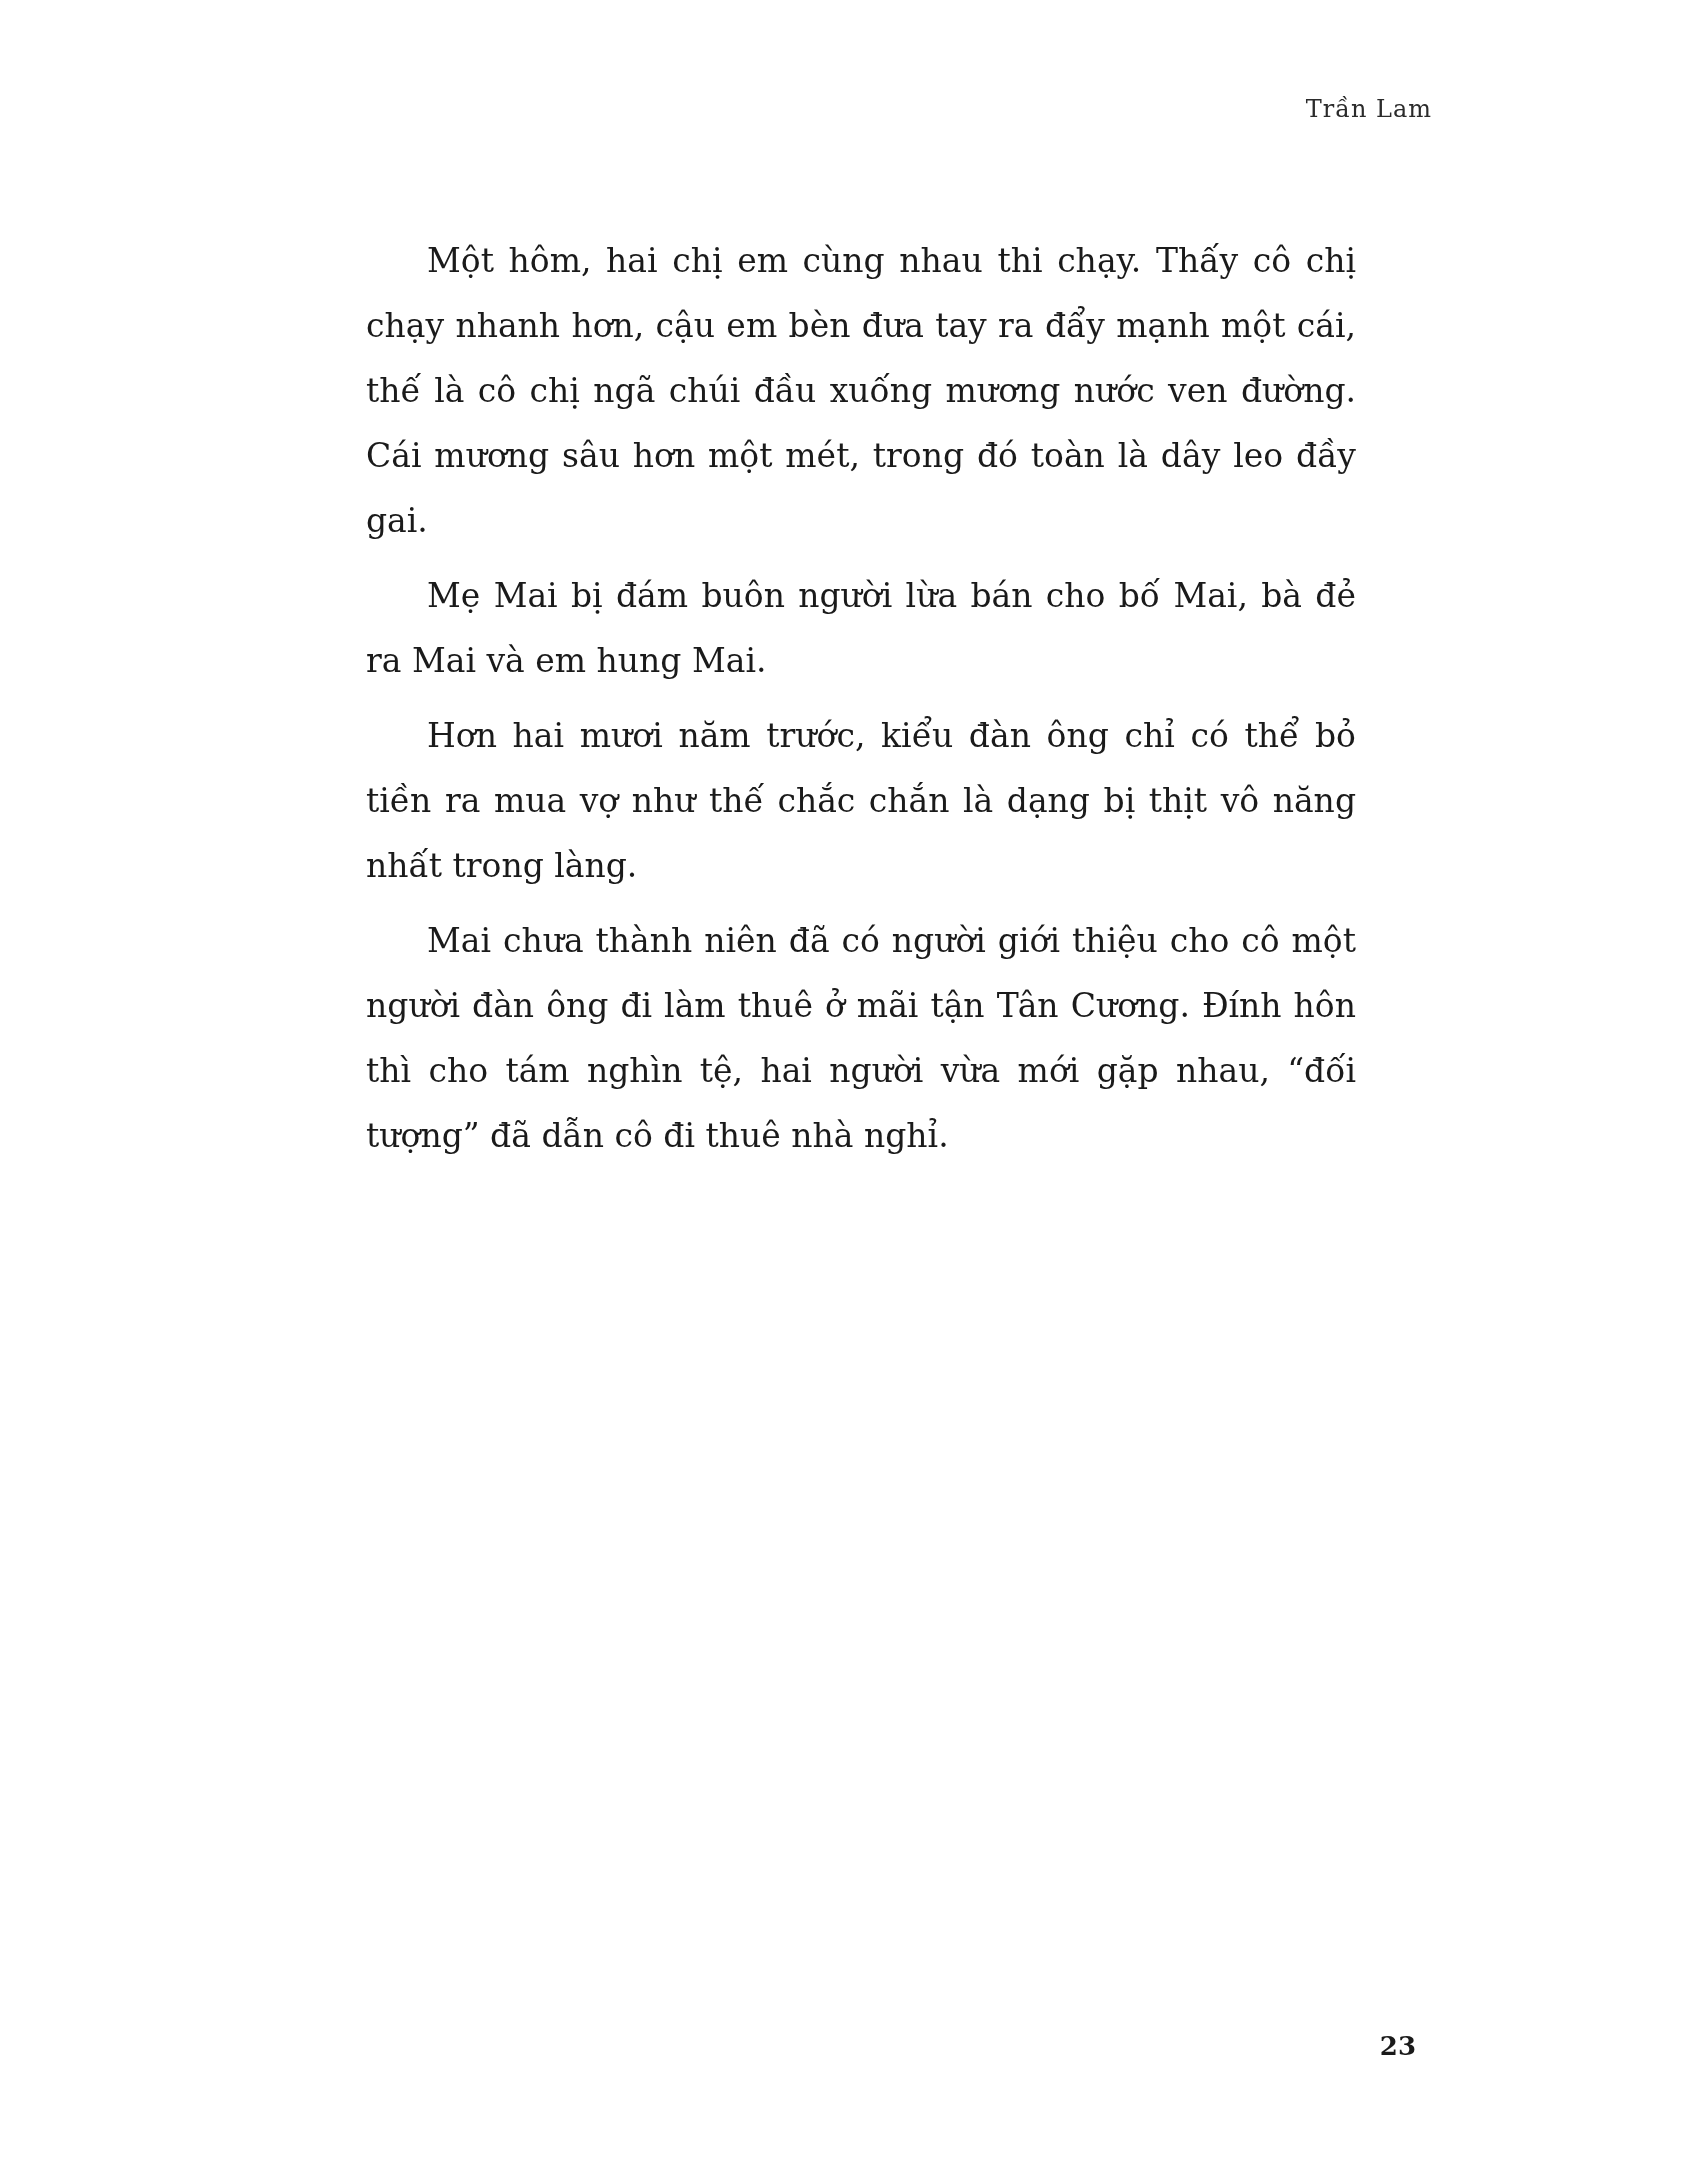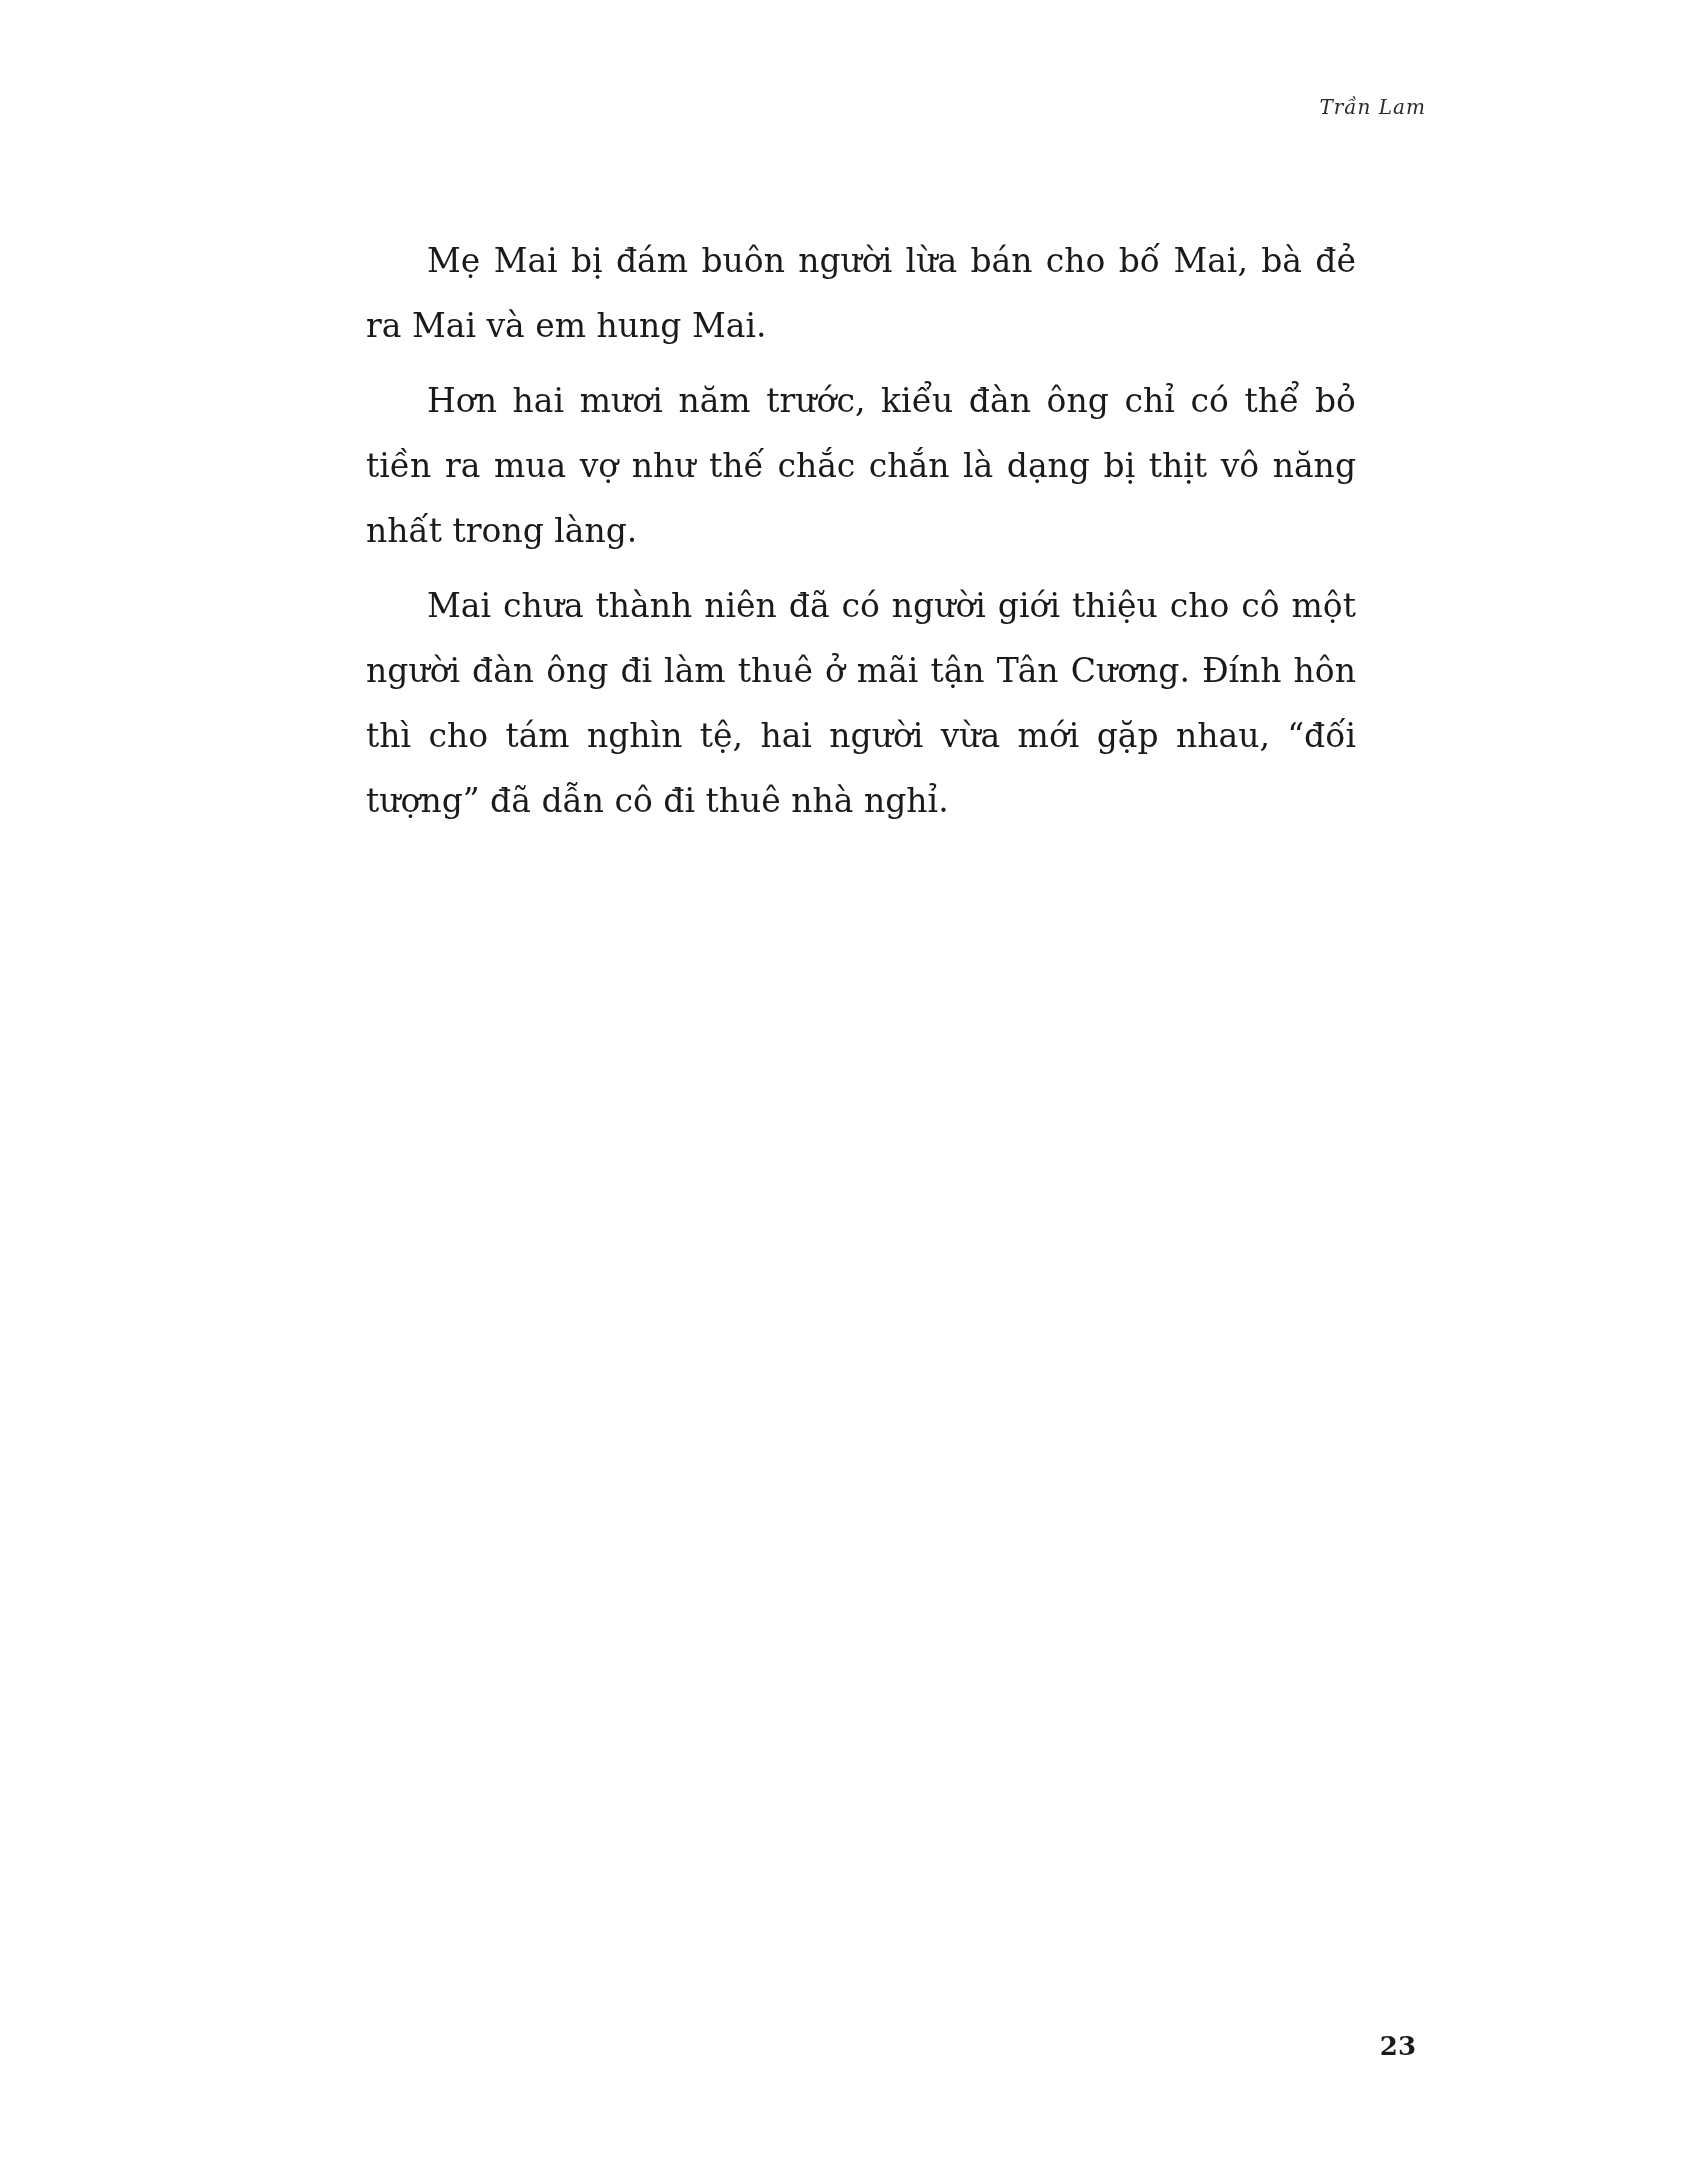--- a/index.html
+++ b/index.html
@@ -11,24 +11,23 @@
     position: relative;
     width: 1683px;
     height: 2178px;
     background: #ffffff;
     box-sizing: border-box;
     overflow: hidden;
   }
   .running-head {
     position: absolute;
     top: 95px;
-    right: 257px;
+    right: 251px;
     font-family: "DejaVu Serif", serif;
-    font-style: italic;
-    font-size: 20px;
+    font-size: 24px;
     color: #2b2b2b;
     letter-spacing: 1px;
     white-space: nowrap;
   }
   .body-text {
     position: absolute;
     top: 228px;
     left: 366px;
     width: 990px;
     font-family: "DejaVu Serif", serif;
@@ -53,20 +52,21 @@
   }
 </style>
 </head>
 <body>
 
 <div class="page">
 
   <div class="running-head">Trần Lam</div>
 
   <div class="body-text">
+    <p>Một hôm, hai chị em cùng nhau thi chạy. Thấy cô chị chạy nhanh hơn, cậu em bèn đưa tay ra đẩy mạnh một cái, thế là cô chị ngã chúi đầu xuống mương nước ven đường. Cái mương sâu hơn một mét, trong đó toàn là dây leo đầy gai.</p>
     <p>Mẹ Mai bị đám buôn người lừa bán cho bố Mai, bà đẻ ra Mai và em hung Mai.</p>
     <p>Hơn hai mươi năm trước, kiểu đàn ông chỉ có thể bỏ tiền ra mua vợ như thế chắc chắn là dạng bị thịt vô năng nhất trong làng.</p>
     <p>Mai chưa thành niên đã có người giới thiệu cho cô một người đàn ông đi làm thuê ở mãi tận Tân Cương. Đính hôn thì cho tám nghìn tệ, hai người vừa mới gặp nhau, “đối tượng” đã dẫn cô đi thuê nhà nghỉ.</p>
   </div>
 
   <div class="folio">23</div>
 
 </div>
 
 

